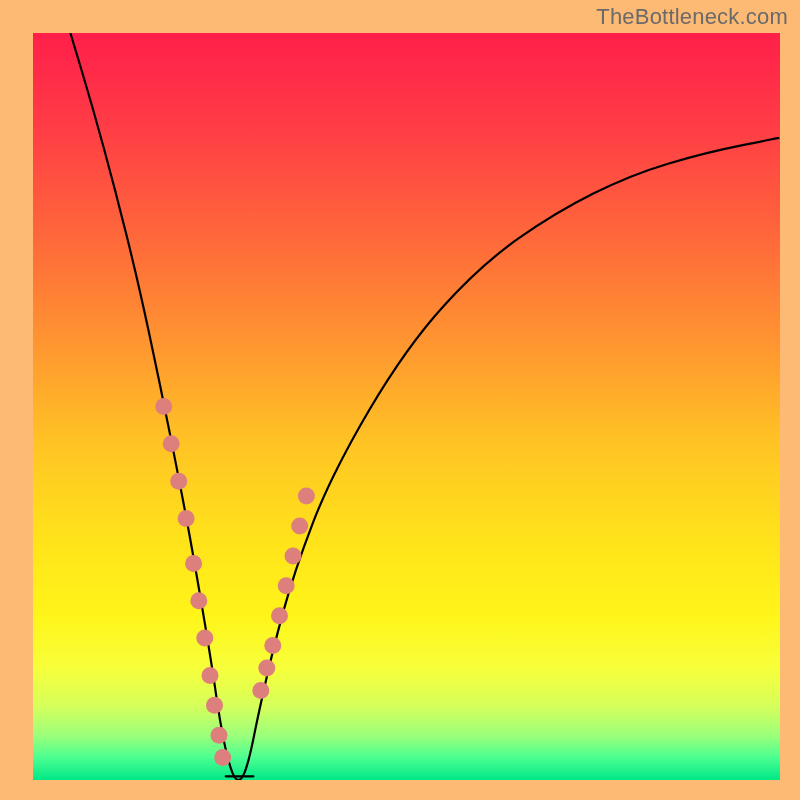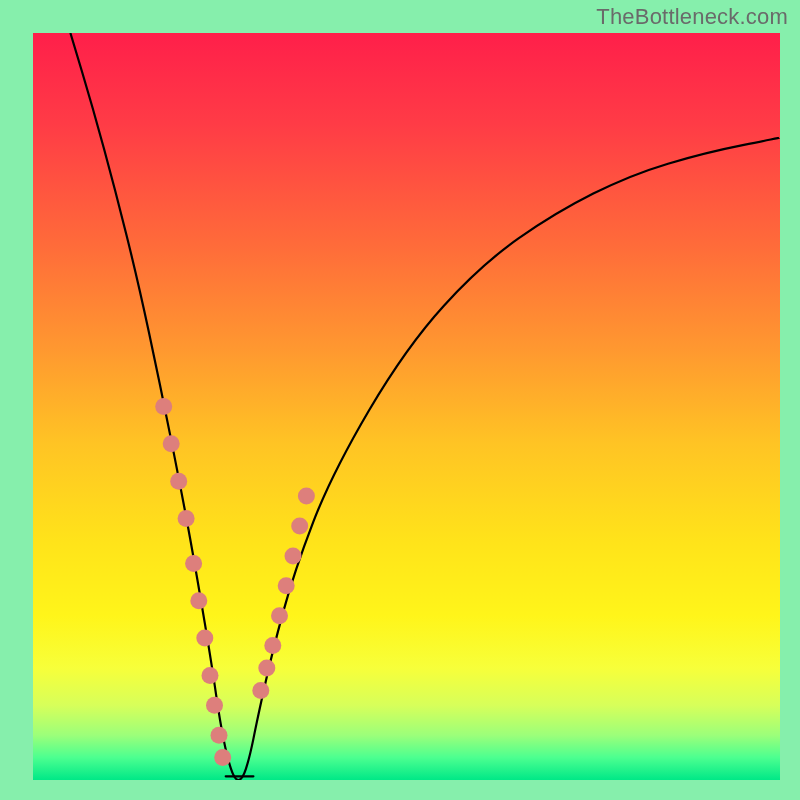--- a/index.html
+++ b/index.html
@@ -10,21 +10,21 @@
     background: #000;
     overflow: hidden;
     font-family: Arial, Helvetica, sans-serif;
   }
   .frame {
     position: absolute;
     left: 0;
     top: 0;
     width: 800px;
     height: 800px;
-    background: #86efac;
+    background: #fdba74;
   }
   .plot-area {
     position: absolute;
     box-sizing: border-box;
   }
   .gradient {
     position: absolute;
     inset: 0;
   }
   .watermark {

